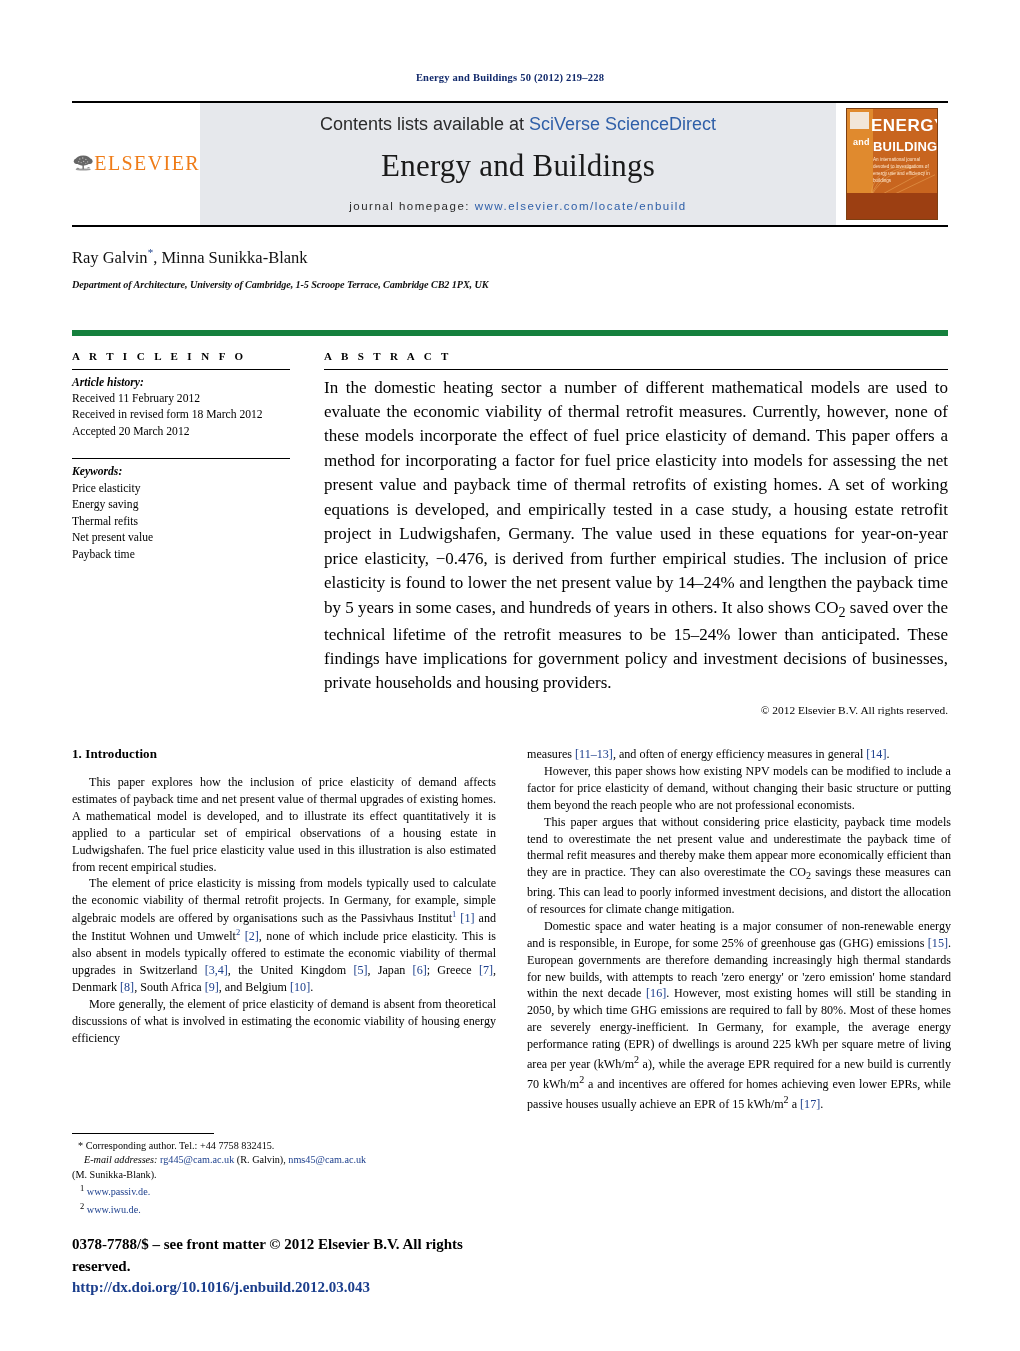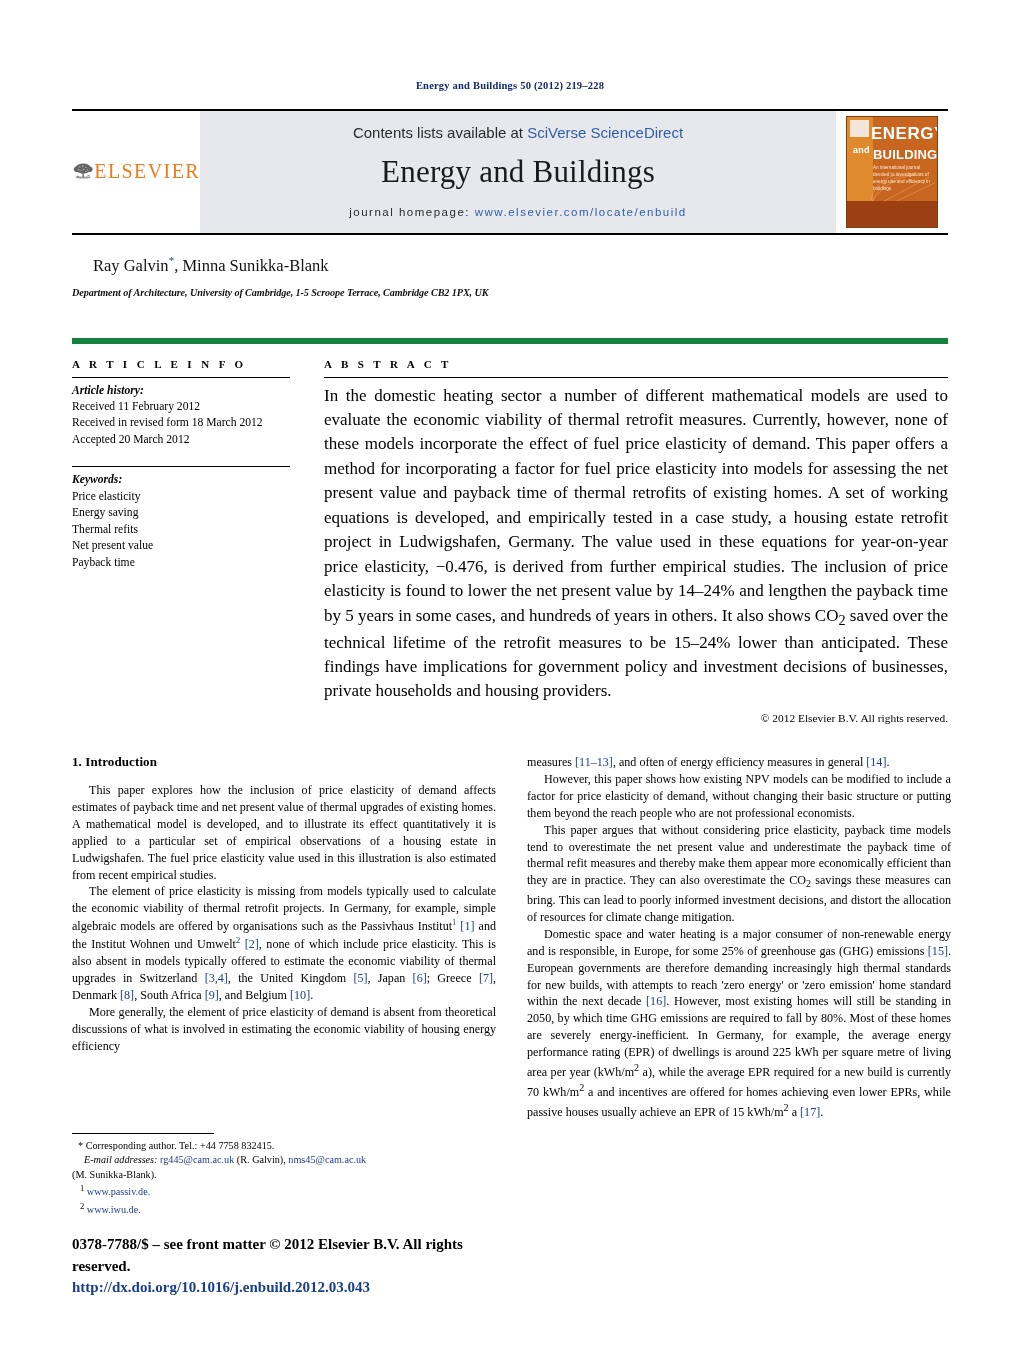--- a/index.html
+++ b/index.html
@@ -6,21 +6,21 @@
   html, body { margin: 0; padding: 0; }
   body {
     width: 1020px;
     height: 1351px;
     background: #ffffff;
     font-family: "Liberation Serif", serif;
     color: #000;
     position: relative;
     overflow: hidden;
   }
-  .page { padding: 12px 72px; position: relative; height: 100%; }
+  .page { padding: 4px 72px; position: relative; height: 100%; }
 
   
   .running-head {
     text-align: center;
     font-size: 10.5px;
     color: #11296b;
     letter-spacing: .2px;
     padding-top: 68px;
     font-weight: bold;
   }
@@ -56,21 +56,21 @@
     flex: 1;
     background: #e6e8ec;
     display: flex;
     flex-direction: column;
     align-items: center;
     justify-content: center;
     padding: 8px 0 10px;
   }
   .contents-line {
     font-family: "Liberation Sans", sans-serif;
-    font-size: 15px;
+    font-size: 18px;
     color: #2b2b2b;
   }
   .contents-line .sd { color: #2f5fa8; }
   .journal-name {
     font-family: "Liberation Serif", serif;
     font-size: 31px;
     color: #1a1a1a;
     margin: 13px 0 16px;
     letter-spacing: .2px;
   }
@@ -135,21 +135,20 @@
     line-height: 1.3;
     margin: 46px 0 0 0;
     color: #111;
     font-weight: normal;
     letter-spacing: -.15px;
   }
   .authors {
     font-size: 16.5px;
     margin-top: 19px;
     color: #111;
-    margin-left: 21px;
   }
   .authors sup { font-size: 11px; color:#1b3e8c; }
   .affiliation {
     font-size: 10.2px;
     font-style: italic;
     font-weight: bold;
     margin-top: 11px;
     color: #111;
     letter-spacing: -.1px;
   }

